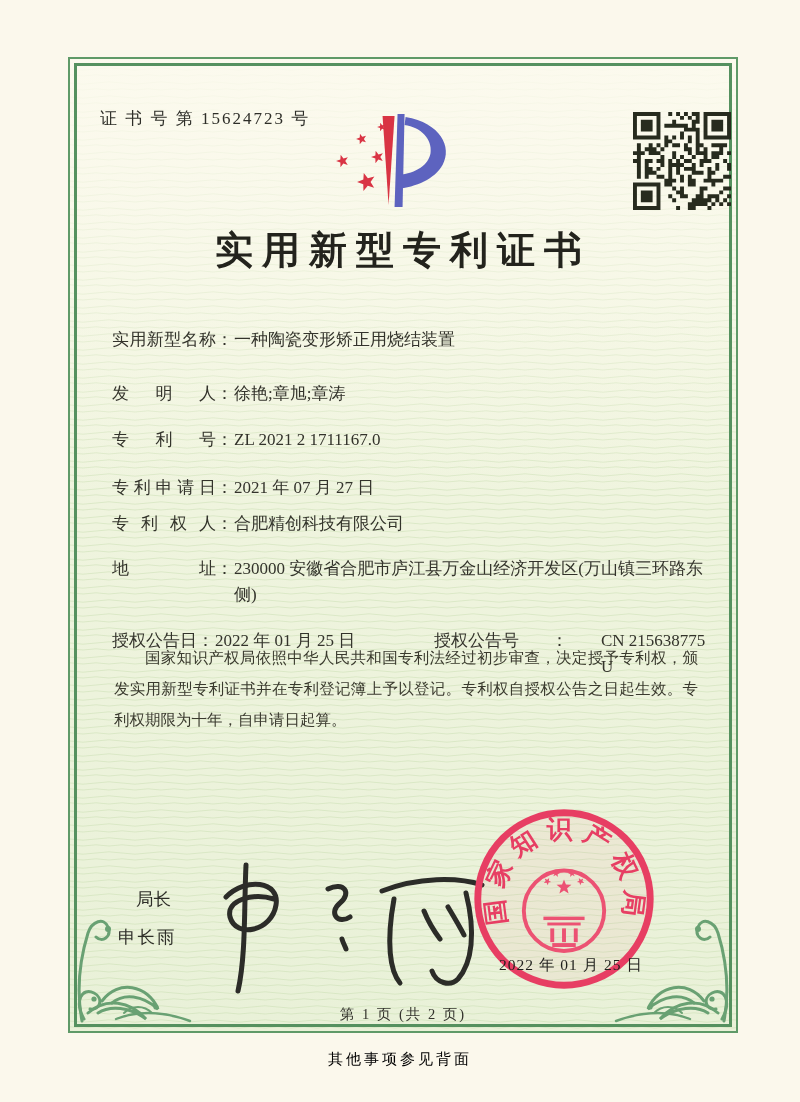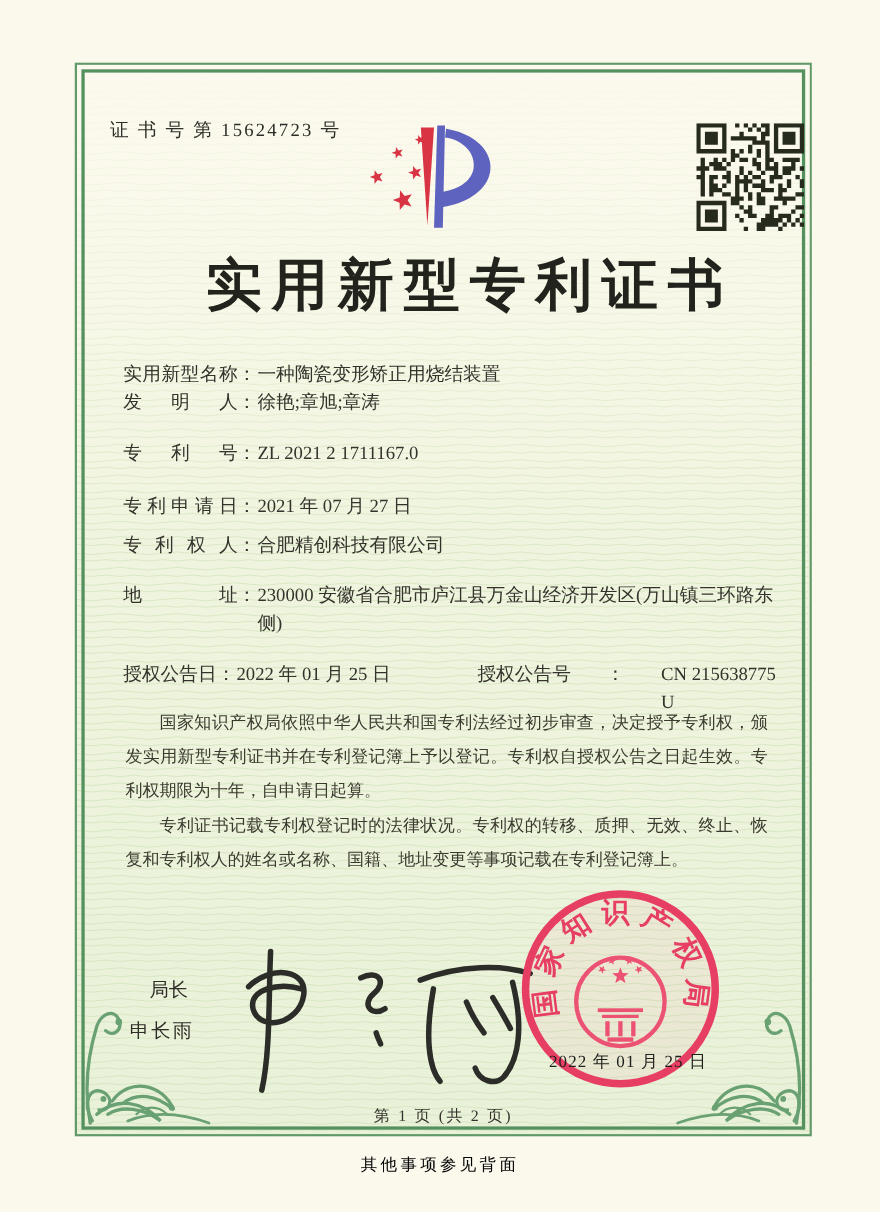--- a/index.html
+++ b/index.html
@@ -23,28 +23,28 @@
   .fade-top{
     position:absolute;left:0;top:0;width:100%;height:45%;z-index:1;
     background:linear-gradient(rgba(252,250,238,.9),rgba(252,250,238,0));
   }
   .content{position:absolute;inset:0;z-index:4;}
   .cert-no{position:absolute;left:30px;top:48px;font-size:17px;letter-spacing:2px;color:#2e2e28;}
   .logo{position:absolute;left:50%;top:50px;transform:translateX(-53%);}
   .qr{position:absolute;right:5px;top:53px;}
   .title{
     position:absolute;left:0;top:166px;width:100%;text-align:center;
-    font-size:51px;font-weight:700;letter-spacing:9px;color:#23231d;margin-left:24px;
+    font-size:38px;font-weight:700;letter-spacing:9px;color:#23231d;
   }
   .fields{position:absolute;left:42px;top:268px;right:26px;font-size:17px;color:#33332b;}
   .frow{display:flex;line-height:26px;}
   .flabel{display:inline-block;width:104px;text-align:justify;text-align-last:justify;flex:none;}
   .fcolon{flex:none;width:18px;}
   .fvalue{flex:none;max-width:470px;}
-  .mb28{}.mb20{margin-bottom:20px}.mb11{margin-bottom:22px}
+  .mb28{margin-bottom:28px}.mb20{margin-bottom:20px}.mb11{margin-bottom:22px}
   .mb22{margin-bottom:10px}.mb19{margin-bottom:19px}.mb0{margin-bottom:4px}
   .grant-left{display:flex;width:322px;flex:none;}
   .grant-left .glabel,.grant-right .glabel{flex:none;}
   .grant-right{display:flex;gap:32px;}
   .paras{position:absolute;left:44px;top:583px;right:38px;font-size:15.5px;line-height:31px;color:#3a3a2e;text-align:justify;}
   .paras p{margin:0;text-indent:2em;}
   .signoff-title{position:absolute;left:66px;top:828px;font-size:17.5px;color:#2e2e28;}
   .signoff-name{position:absolute;left:48px;top:866px;font-size:17.5px;color:#2e2e28;letter-spacing:2px;}
   .signature{position:absolute;left:140px;top:792px;}
   .seal{position:absolute;left:396px;top:742px;width:196px;height:196px;}
@@ -158,21 +158,20 @@
         <span class="grant-right">
           <span class="glabel">授权公告号</span>
             <span class="fcolon">：</span>
             <span>CN 215638775 U</span>
         </span>
       </div>
     </div>
 
     <div class="paras">
       <p>国家知识产权局依照中华人民共和国专利法经过初步审查，决定授予专利权，颁发实用新型专利证书并在专利登记簿上予以登记。专利权自授权公告之日起生效。专利权期限为十年，自申请日起算。</p>
-      <p>专利证书记载专利权登记时的法律状况。专利权的转移、质押、无效、终止、恢复和专利权人的姓名或名称、国籍、地址变更等事项记载在专利登记簿上。</p>
     </div>
 
     <div class="signoff-title">局长</div>
     <div class="signoff-name">申长雨</div>
 
     <svg class="signature" width="300" height="160" viewBox="0 0 300 160">
       <g fill="none" stroke="#1c1c1a" stroke-width="5" stroke-linecap="round" opacity="0.92">
         <path d="M36,14 C34,56 36,104 28,140"></path>
         <path d="M16,46 C36,26 70,30 66,54 C62,80 26,88 20,66 C16,48 44,42 64,48"></path>
         <path d="M118,38 C134,30 142,42 130,52 C118,62 128,74 140,66"></path>

